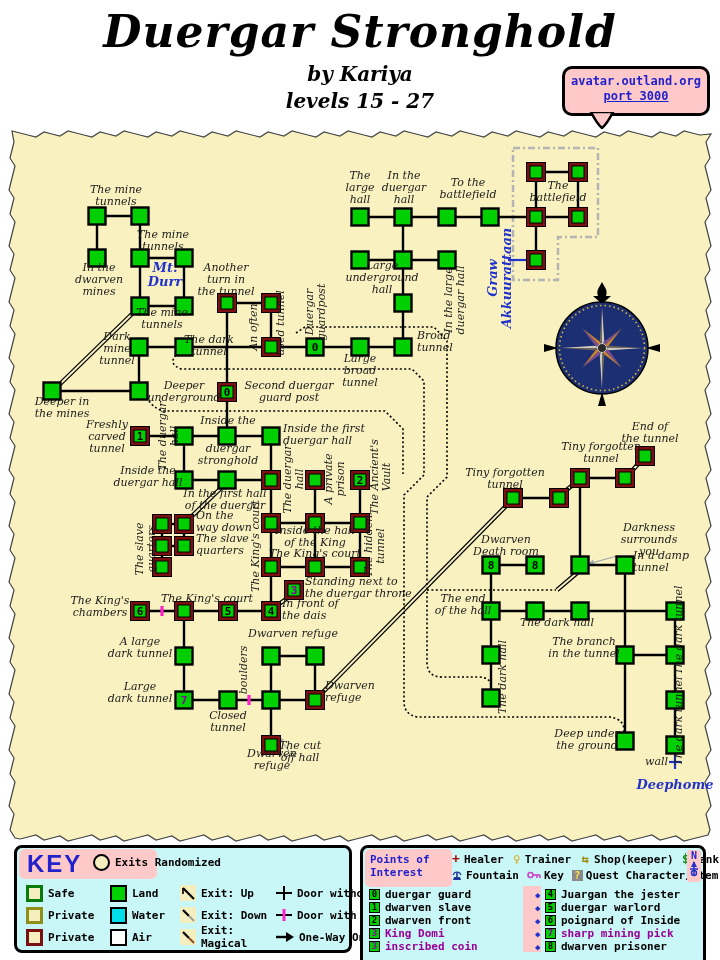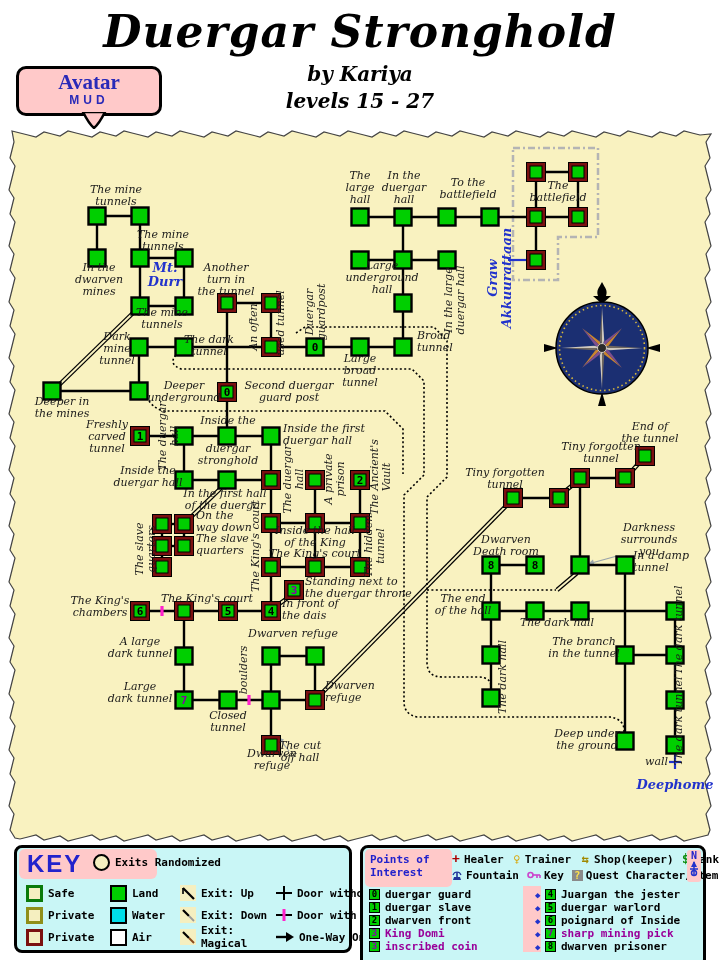--- a/index.html
+++ b/index.html
@@ -622,24 +622,24 @@
         <polygon points="-41 7.531577814756221e-15 -7.688443506486167 -2.2108451885129106 0,0" fill="#cfc8bd"></polygon>
         <polygon points="-41 7.531577814756221e-15 -7.688443506486166 2.2108451885129132 0,0" fill="#6e675f"></polygon>
         <circle r="4.5" fill="#2a2a2a" stroke="#cfc8bd" stroke-width="1"></circle>
       </g>
   </svg>
 
   <div class="title">Duergar Stronghold</div>
   <div class="byline">by Kariya</div>
   <div class="levels">levels 15 - 27</div>
 
-  <div class="bubble" id="bubble-left">
-    <div class="bubble-line1">Avatar</div>
-    <div class="bubble-line2">MUD</div>
-    <svg class="tail" style="left:62px" width="26" height="17">
+  <div class="bubble" id="bubble-right">
+    <div class="bubble-mono1">avatar.outland.org</div>
+    <div class="bubble-mono2">port 3000</div>
+    <svg class="tail" style="left:24px" width="26" height="17">
       <path d="M2,0 Q8,12 13,16 Q18,12 24,0 Z" fill="#ffc9c9" stroke="#000" stroke-width="2.5"></path>
     </svg>
   </div>
 
   <div class="panel" id="key-panel">
     <div id="key-title" class="">KEY</div>
     <div id="key-rand">
       <span class="circ"></span>
       <span class="lbl pixel">Exits Randomized</span>
     </div>
@@ -813,21 +813,21 @@
     </div>
     <div id="poi-stripe"></div>
     <div id="poi-list" class="pixel">
       <div class="poi-col" style="left:0">
           <div class="poi-row">
             <span class="badge">0</span>
             <span class="">duergar guard</span>
           </div>
           <div class="poi-row">
             <span class="badge">1</span>
-            <span class="">duergar slave</span>
+            <span class="">dwarven slave</span>
           </div>
           <div class="poi-row">
             <span class="badge">2</span>
             <span class="">dwarven front</span>
           </div>
           <div class="poi-row">
             <span class="badge purple">3</span>
             <span class="poi-purple">King Domi</span>
           </div>
           <div class="poi-row">

